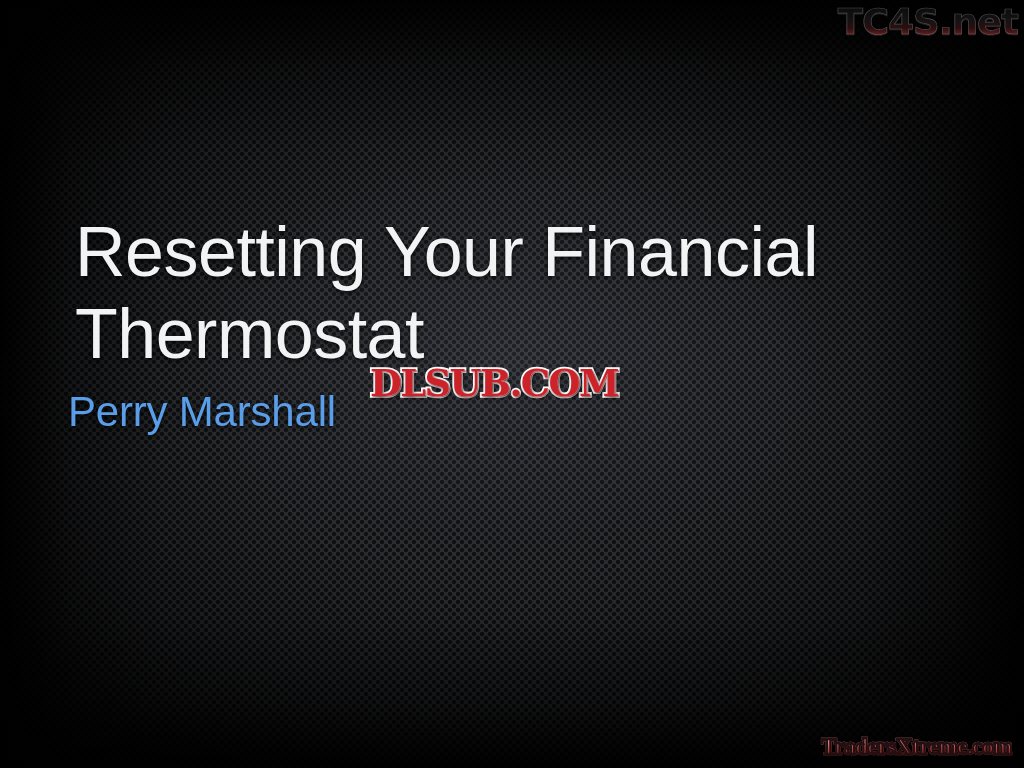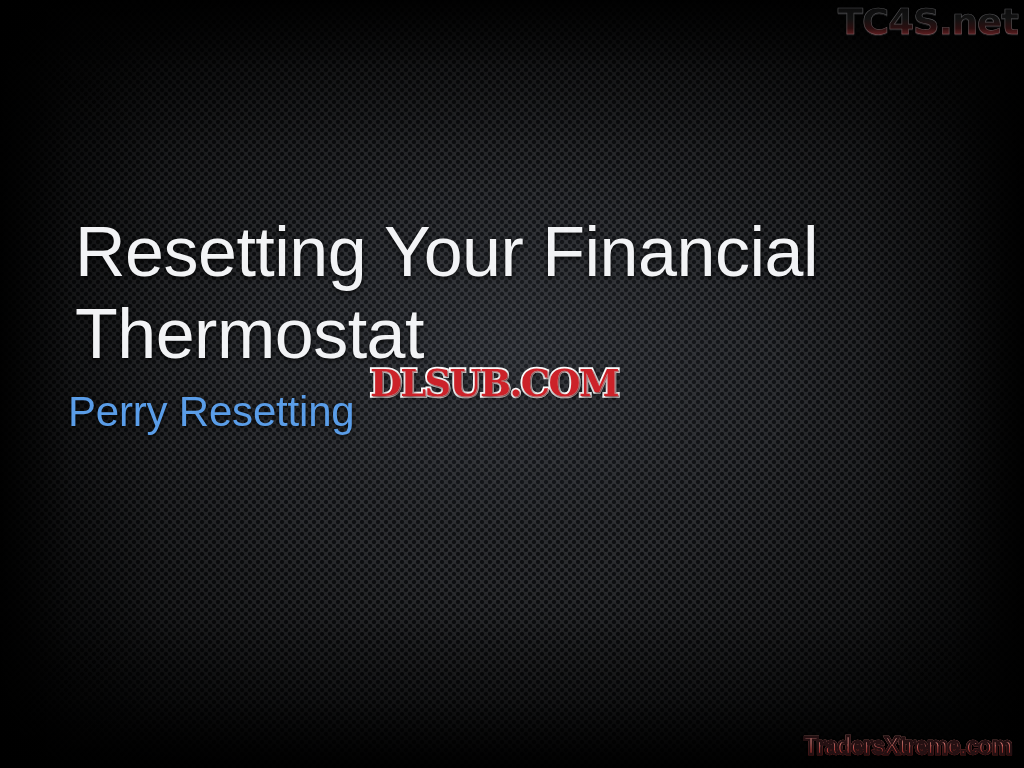--- a/index.html
+++ b/index.html
@@ -139,21 +139,21 @@
     text-shadow:
       0 0 1px rgba(255,255,255,0.9),
       1px 1px 0 rgba(120,12,16,0.55),
       2px 3px 4px rgba(0,0,0,0.55);
   }
 
   
   .wm-txt {
     right: 12px;
     bottom: 8px;
-    font-family: Liberation Sans, sans-serif;
+    font-family: Liberation Serif, serif;
     font-size: 23px;
     font-weight: bold;
     letter-spacing: -0.4px;
     background-image: linear-gradient(to bottom, #f0a79f 0%, #e4837c 38%, #c9453f 62%, #a8231f 100%);
     -webkit-background-clip: text;
     background-clip: text;
     color: transparent;
     -webkit-text-stroke: 2.4px #241012;
     paint-order: stroke fill;
     filter: drop-shadow(0 1px 1px rgba(0,0,0,0.8));
@@ -167,21 +167,21 @@
   <div class="tex-dots"></div>
   <div class="tex-weave"></div>
   <div class="tex-sheen"></div>
   <div class="vignette"></div>
   <div class="vignette-edges"></div>
 
   <div class="content">
 
     <div class="slide-title">Resetting Your Financial Thermostat</div>
 
-    <div class="slide-subtitle">Perry Resetting</div>
+    <div class="slide-subtitle">Perry Marshall</div>
 
   </div>
 
   <div class="wm wm-tc4s">TC4S.net</div>
 
   <div class="wm wm-dlsub">DLSUB.COM</div>
 
   <div class="wm wm-txt">TradersXtreme.com</div>
 
 </div>

